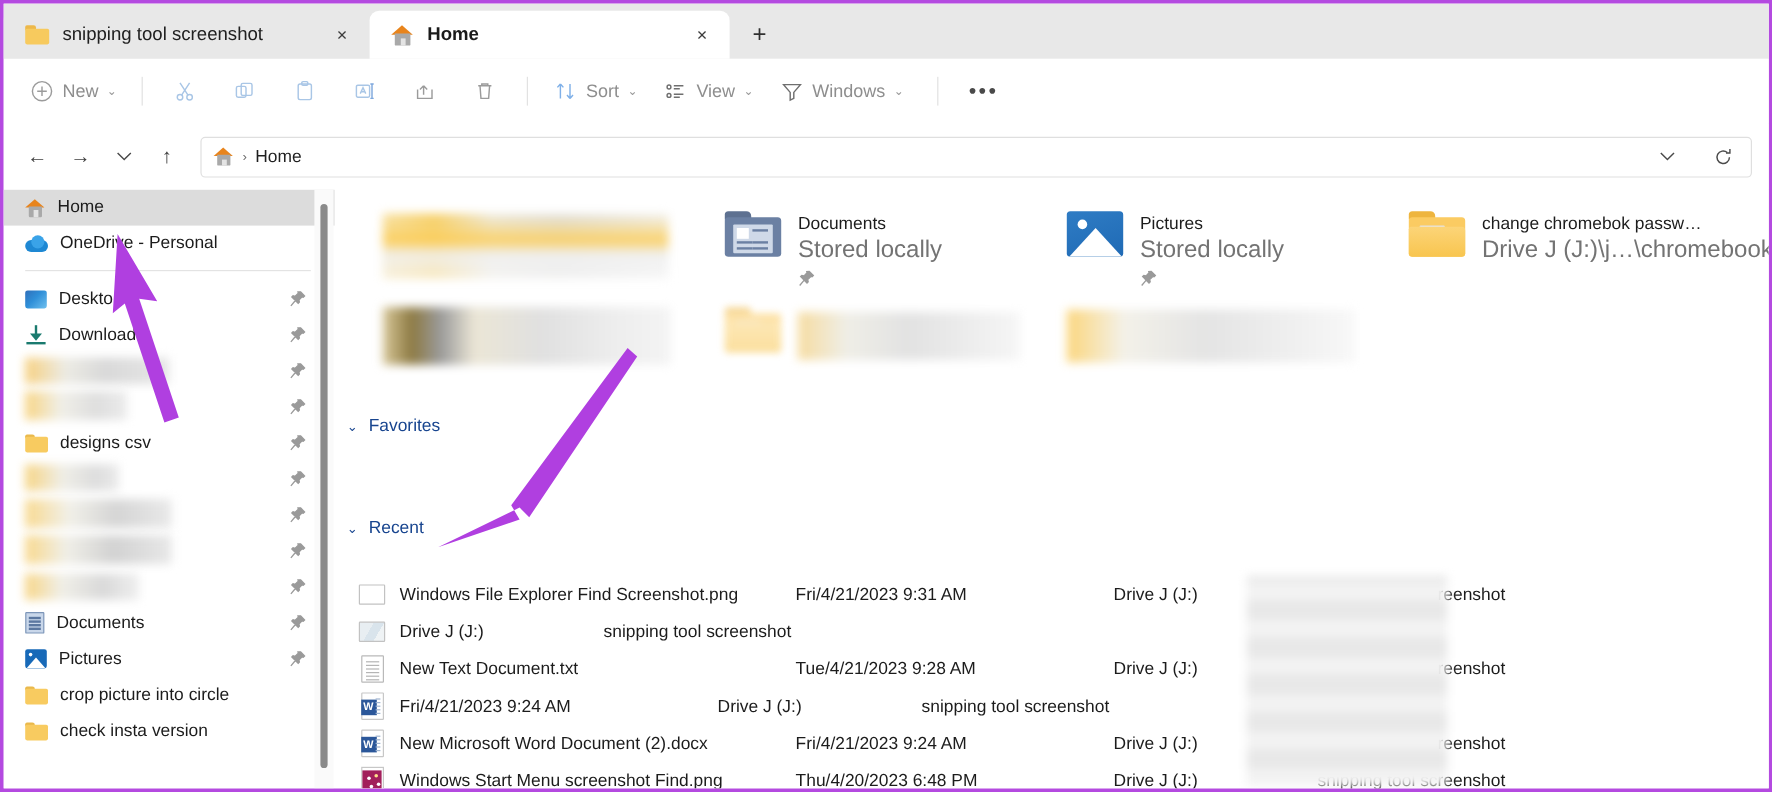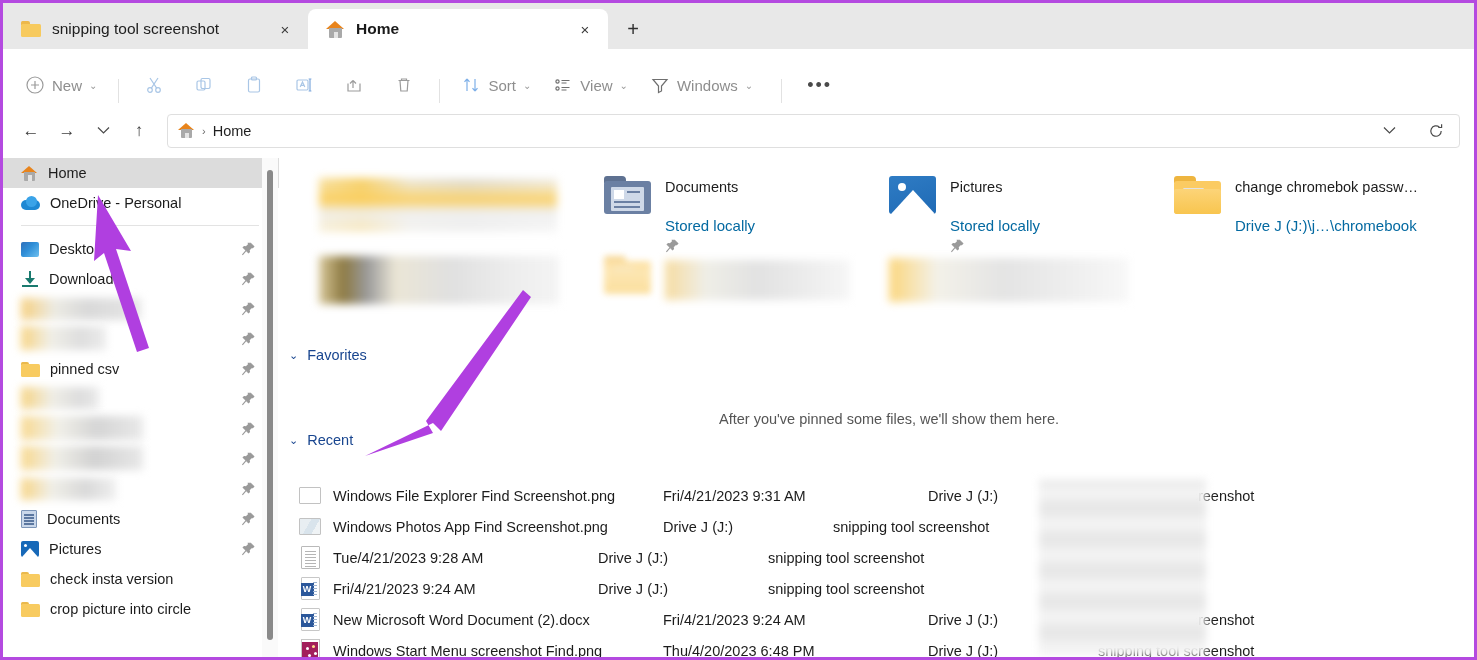--- a/index.html
+++ b/index.html
@@ -86,21 +86,21 @@
   .house .door {
     position: absolute; left: 7.5px; top: 11px;
     width: 4px; height: 6px; background: #e4e4e4;
   }
 
   
   .toolbar {
     position: absolute; left: 0; top: 46px;
     width: 1471px; height: 54px;
     background: #ffffff;
-    display: flex; align-items: flex-end;
+    display: flex; align-items: center;
     padding-left: 12px;
     gap: 2px;
   }
   .tb-item {
     height: 36px;
     display: flex; align-items: center; gap: 7px;
     padding: 0 10px;
     border-radius: 5px;
     color: #8e8e8e;
     font-size: 15px;
@@ -271,21 +271,21 @@
   .qa-grid {
     position: absolute; left: 40px; top: 12px;
     width: 1150px;
     display: grid;
     grid-template-columns: 285px 285px 285px 290px;
     grid-template-rows: 80px 72px;
   }
   .qa-tile { display: flex; gap: 14px; align-items: flex-start; padding-top: 6px; }
   .qa-txt { display: flex; flex-direction: column; gap: 2px; padding-top: 3px; }
   .qa-name { font-size: 14.5px; color: #1c1c1c; white-space: nowrap; }
-  .qa-sub { font-size: 15px; color: #0369a1; white-space: nowrap; margin-top: 20px; }
+  .qa-sub { font-size: 20px; color: #737373; white-space: nowrap; }
   .qa-pin { margin-top: 3px; width: 14px; height: 14px; }
 
   .ficon-docs {
     width: 47px; height: 38px; flex: none; position: relative;
   }
   .ficon-docs::before {
     content:""; position:absolute; left:0; top:0;
     width:22px;height:7px;background:#5e7191;border-radius:3px 4px 0 0;
   }
   .ficon-docs::after {
@@ -647,21 +647,21 @@
         <div class="blur" style="left:18px;top:2px;width:85px;height:24px;background:linear-gradient(90deg,#f7d483 0%,#f0efe8 35%,#dedede 70%,#ececec 100%);"></div>
         <span class="pin">
           <svg viewBox="0 0 14 14" width="14" height="14">
               <path d="M9.4 1.2l3.4 3.4-1.1 1.1-1-.3-2.6 2.6.4 1.8-1 1-5.3-5.3 1-1 1.8.4L7.6 2.3l-.3-1zM5 8.6L1.4 12.9" stroke="#9a9a9a" stroke-width="1.1" fill="#9a9a9a"></path>
             </svg>
         </span>
       </div>
 
       <div class="sb-row">
         <span class="i-folder"></span>
-        <span class="sb-label">pinned csv</span>
+        <span class="sb-label">designs csv</span>
         <span class="pin">
           <svg viewBox="0 0 14 14" width="14" height="14">
               <path d="M9.4 1.2l3.4 3.4-1.1 1.1-1-.3-2.6 2.6.4 1.8-1 1-5.3-5.3 1-1 1.8.4L7.6 2.3l-.3-1zM5 8.6L1.4 12.9" stroke="#9a9a9a" stroke-width="1.1" fill="#9a9a9a"></path>
             </svg>
         </span>
       </div>
 
       <div class="sb-blur">
         <div class="blur" style="left:18px;top:3px;width:78px;height:22px;background:linear-gradient(90deg,#f6d483 0%,#efeee7 40%,#dddddd 75%,#eaeaea 100%);"></div>
         <span class="pin">
@@ -710,26 +710,26 @@
         <span class="sb-label">Pictures</span>
         <span class="pin">
           <svg viewBox="0 0 14 14" width="14" height="14">
               <path d="M9.4 1.2l3.4 3.4-1.1 1.1-1-.3-2.6 2.6.4 1.8-1 1-5.3-5.3 1-1 1.8.4L7.6 2.3l-.3-1zM5 8.6L1.4 12.9" stroke="#9a9a9a" stroke-width="1.1" fill="#9a9a9a"></path>
             </svg>
         </span>
       </div>
 
       <div class="sb-row">
         <span class="i-folder"></span>
-        <span class="sb-label">check insta version</span>
+        <span class="sb-label">crop picture into circle</span>
       </div>
 
       <div class="sb-row">
         <span class="i-folder"></span>
-        <span class="sb-label">crop picture into circle</span>
+        <span class="sb-label">check insta version</span>
       </div>
 
       <div class="sb-scroll-track"></div>
       <div class="sb-scroll"></div>
     </div>
 
     <div class="main">
 
       <div class="qa-grid">
 
@@ -798,21 +798,20 @@
           <div class="blur" style="position:relative;left:0;top:2px;width:240px;height:44px;background:linear-gradient(90deg,#fbd67d 0%,#f3f1e9 20%,#e4e4e4 48%,#efefef 78%,#f8f8f8 100%);"></div>
         </div>
         <div class="qa-tile"></div>
       </div>
 
       <div class="sec-hdr" style="left:10px; top:189px;">
         <span class="sec-chev">⌄</span>
         <span>Favorites</span>
       </div>
 
-      <div class="empty-msg">After you've pinned some files, we'll show them here.</div>
 
       <div class="sec-hdr" style="left:10px; top:274px;">
         <span class="sec-chev">⌄</span>
         <span>Recent</span>
       </div>
 
       <div class="flist">
 
         <div class="frow">
           <span class="fc-icon">
@@ -821,29 +820,29 @@
           <span class="fc-name">Windows File Explorer Find Screenshot.png</span>
           <span class="fc-date">Fri/4/21/2023 9:31 AM</span>
           <span class="fc-drive">Drive J (J:)</span>
           <span class="fc-folder">snipping tool screenshot</span>
         </div>
 
         <div class="frow">
           <span class="fc-icon">
               <span class="fi-png2"></span>
             </span>
-          <span class="fc-name">Windows Photos App Find Screenshot.png</span>
           <span class="fc-drive">Drive J (J:)</span>
           <span class="fc-folder">snipping tool screenshot</span>
         </div>
 
         <div class="frow">
           <span class="fc-icon">
               <span class="fi-txt"></span>
             </span>
+          <span class="fc-name">New Text Document.txt</span>
           <span class="fc-date">Tue/4/21/2023 9:28 AM</span>
           <span class="fc-drive">Drive J (J:)</span>
           <span class="fc-folder">snipping tool screenshot</span>
         </div>
 
         <div class="frow">
           <span class="fc-icon">
               <span class="fi-doc">
                 <span class="w">W</span>
               </span>

